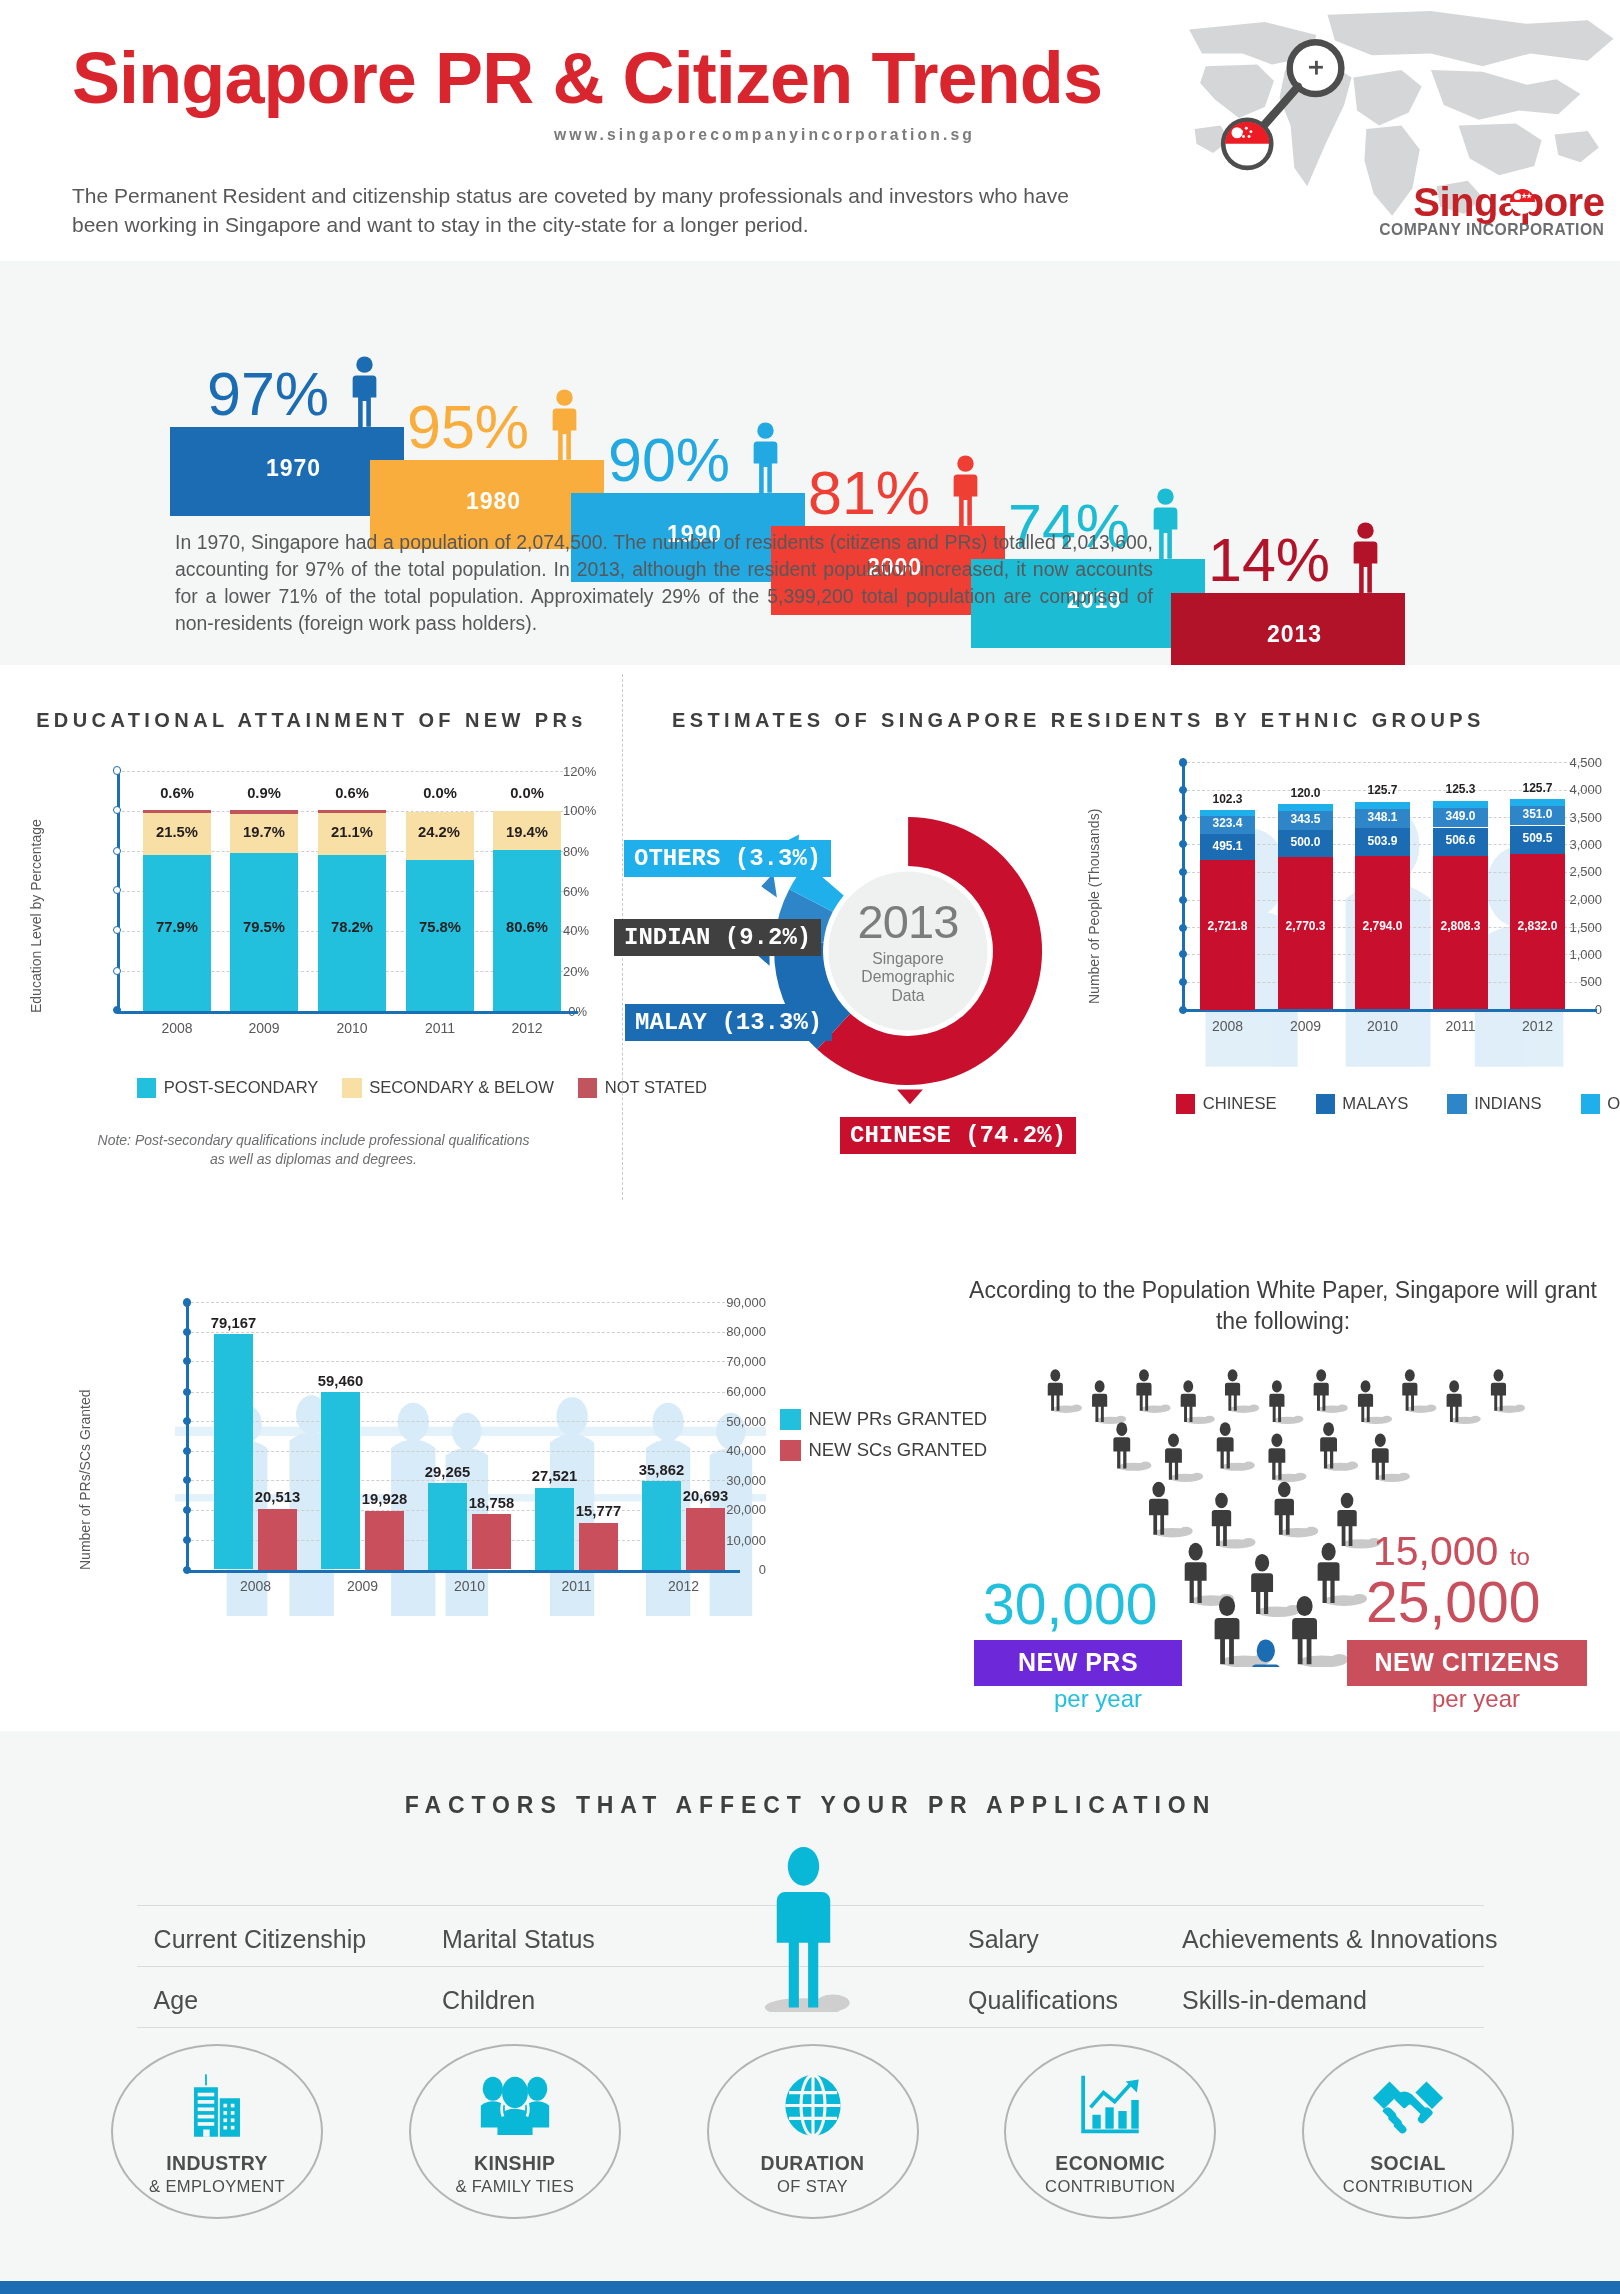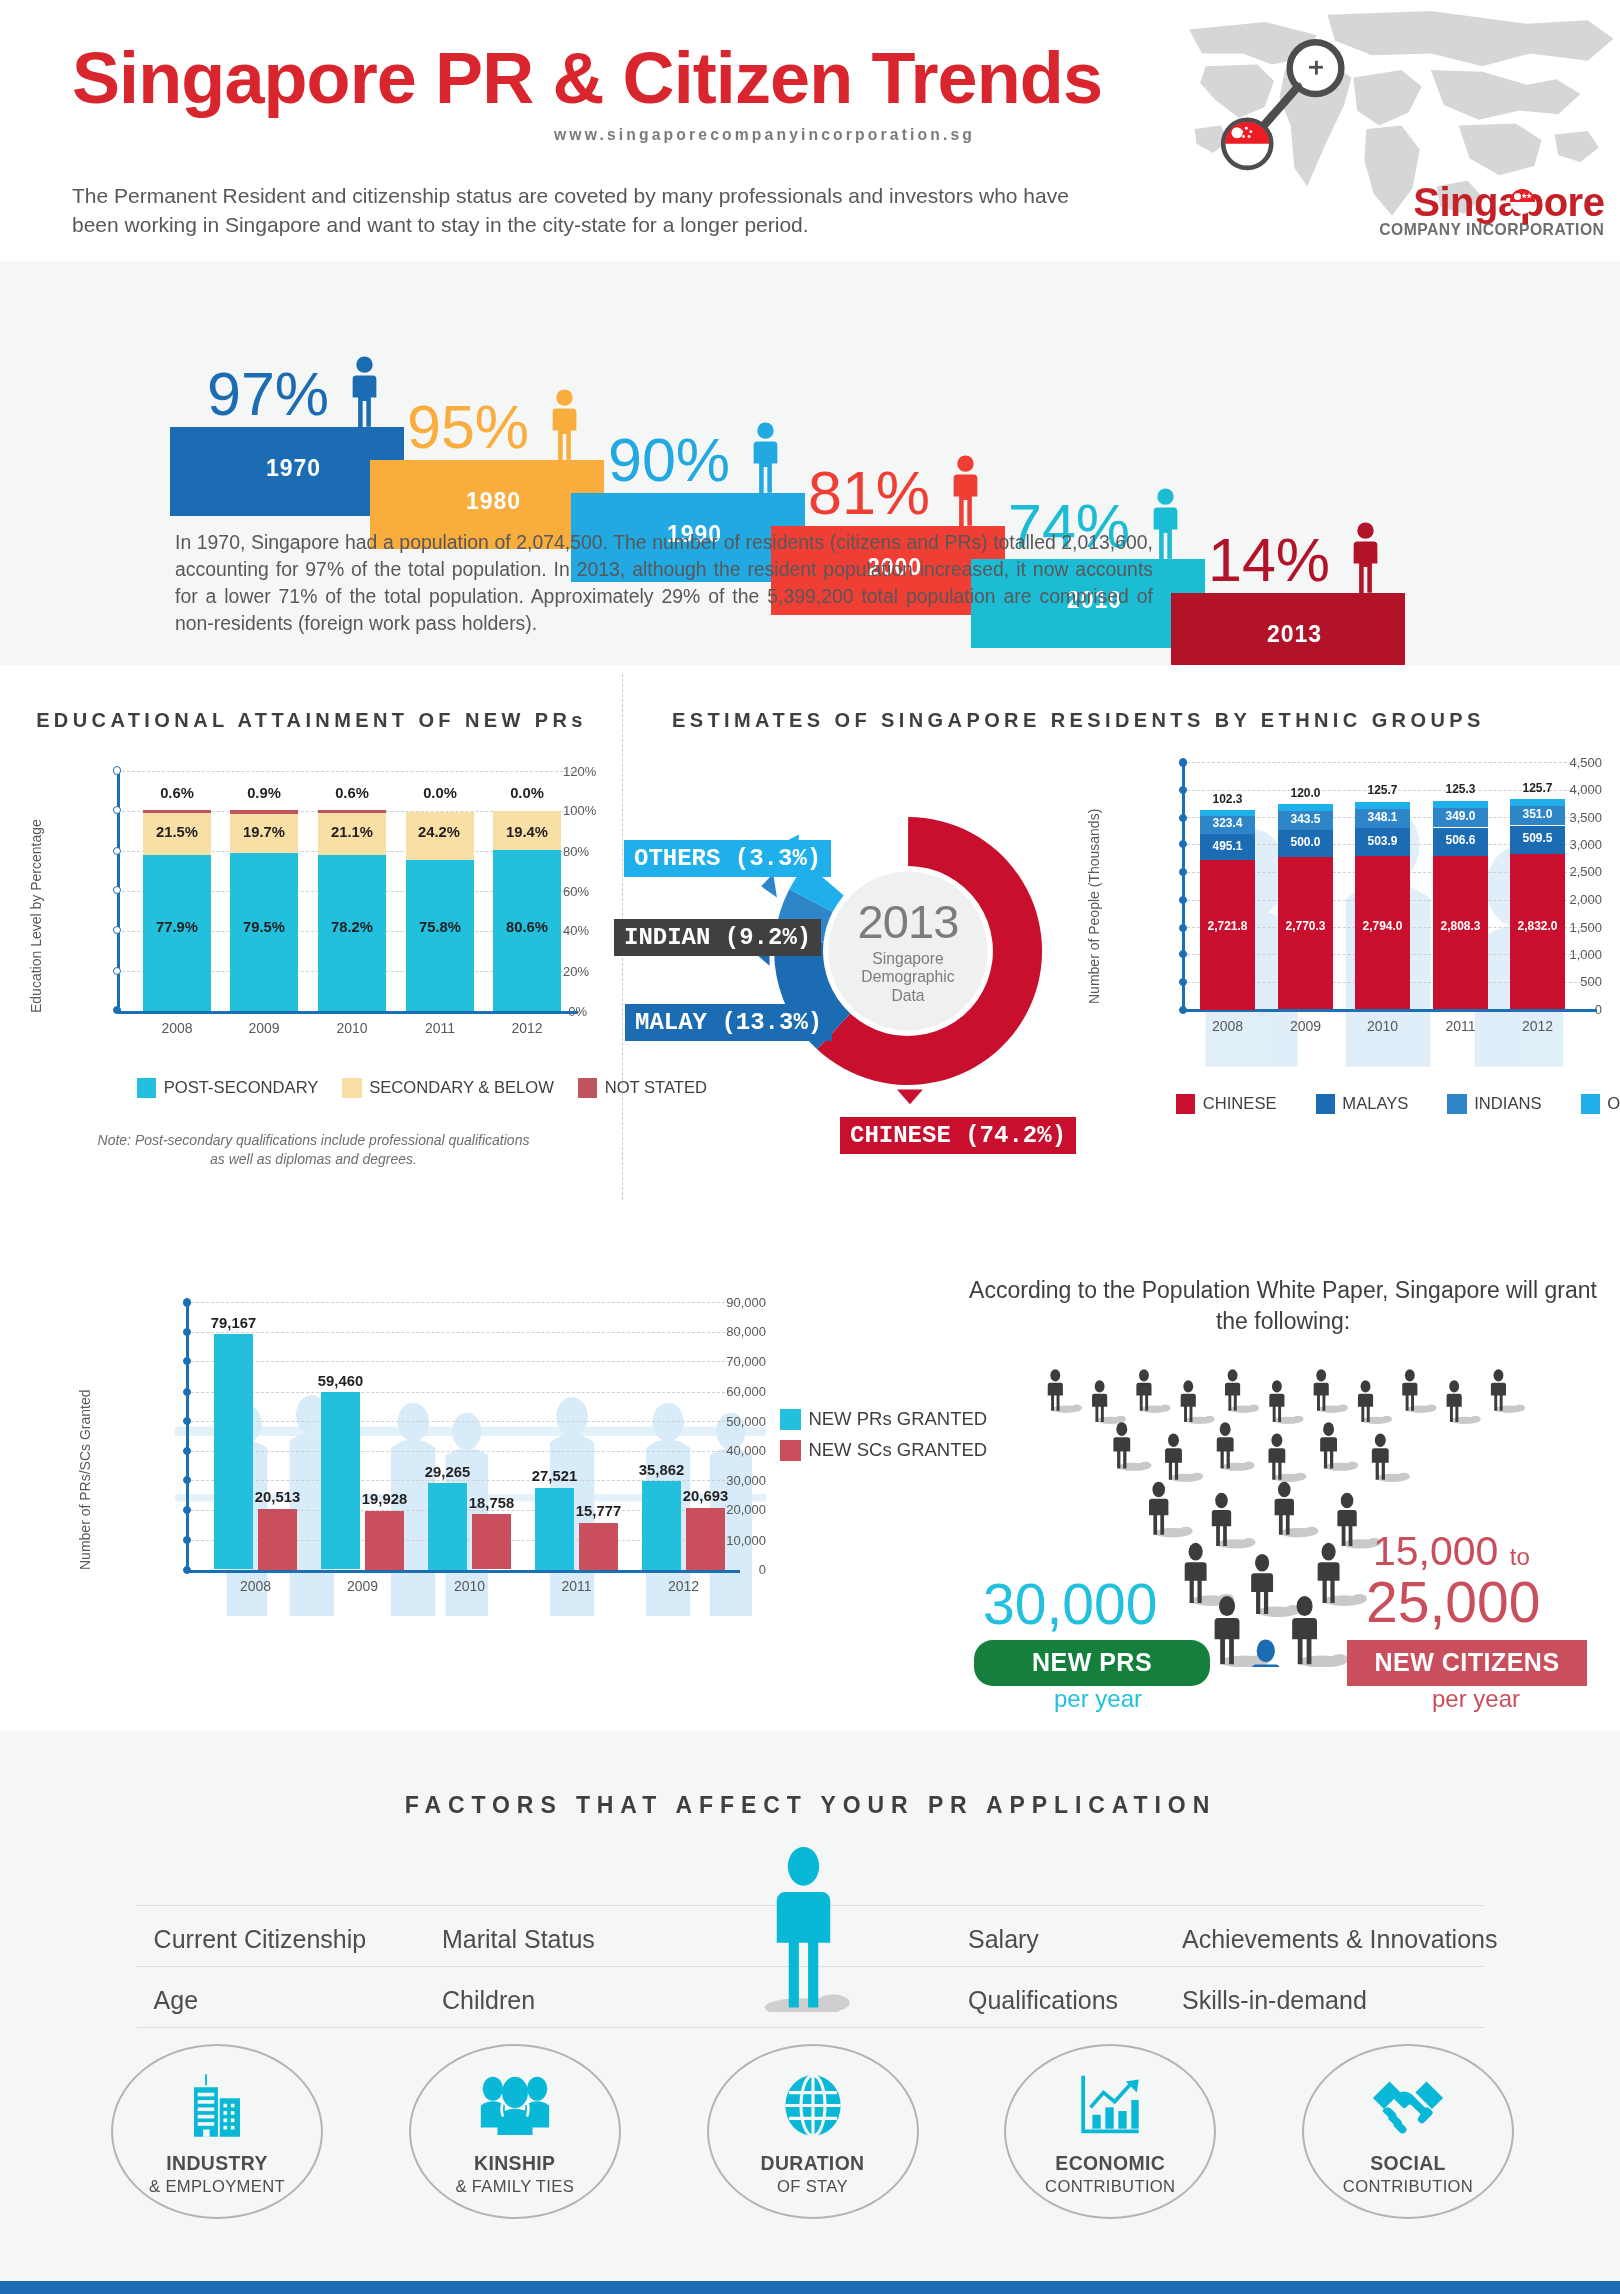--- a/index.html
+++ b/index.html
@@ -800,21 +800,21 @@
       <g transform="translate(276,352) scale(1.34)">
         <ellipse cx="16" cy="29" rx="24" ry="6" fill="#c9c9c9"></ellipse>
         <ellipse cx="34" cy="27" rx="9" ry="5" fill="#c9c9c9"></ellipse>
         <ellipse cx="0" cy="-22" rx="7.4" ry="9.2" fill="#1b6cb3"></ellipse>
         <path d="M-8 -11h16a3.4 3.4 0 0 1 3.4 3.4v16h-5.1v23h-4.4v-23h-3.8v23h-4.4v-23h-5.1v-16A3.4 3.4 0 0 1 -8 -11z" fill="#1b6cb3"></path>
       </g>
     </svg>
   </div>
 
   <div class="bignum" style="left:983px;top:367px;font-size:57px;color:#22c0dd;">30,000</div>
-  <div class="pillbox" style="left:974px;top:430px;width:236px;background:#15803d;border-radius:19px;">NEW PRS</div>
+  <div class="pillbox" style="left:974px;top:430px;width:208px;background:#6d28d9;">NEW PRS</div>
   <div class="peryear" style="left:1054px;top:475px;color:#22c0dd;">per year</div>
 
   <div class="bignum" style="left:1373px;top:321px;font-size:41px;color:#c94f5c;">
     <span>15,000</span>
     <span style="font-size:24px;">to</span>
   </div>
   <div class="bignum" style="left:1366px;top:365px;font-size:57px;color:#c94f5c;">25,000</div>
   <div class="pillbox" style="left:1347px;top:430px;width:240px;background:#c94f5c;">NEW CITIZENS</div>
   <div class="peryear" style="left:1432px;top:475px;color:#c94f5c;">per year</div>
 </div>

